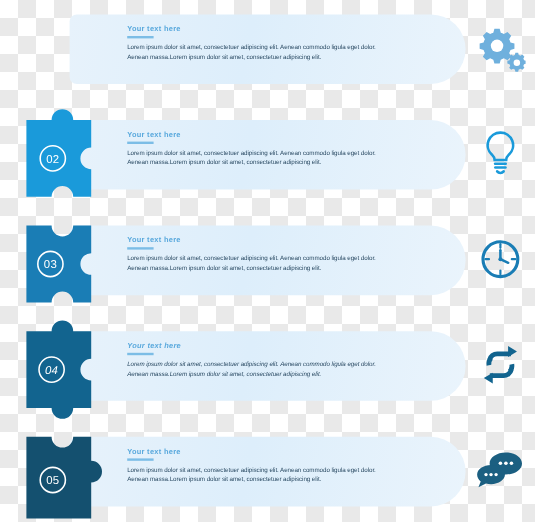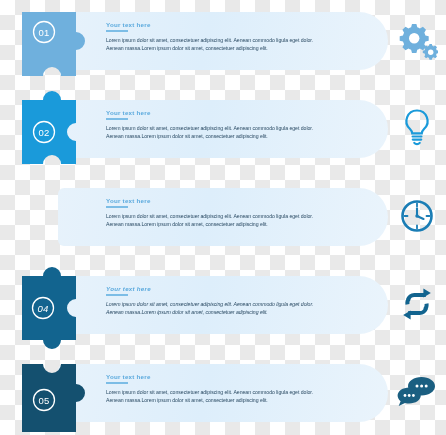--- a/index.html
+++ b/index.html
@@ -116,27 +116,20 @@
   <div class="row" style="top:0px;">
     <div class="pill">
       <div class="pill-body">
         <div class="pill-title">Your text here</div>
         <div class="title-rule"></div>
         <div class="pill-para">Lorem ipsum dolor sit amet, consectetuer adipiscing elit. Aenean commodo ligula eget dolor.</div>
         <div class="pill-para">Aenean massa.Lorem ipsum dolor sit amet, consectetuer adipiscing elit.</div>
       </div>
     </div>
 
-    <div class="puzzle-wrap">
-      <svg class="puzzle-svg" viewBox="0 0 78 88">
-        <path d="M8,12 H62 V32 a9,9 0 0 1 0,18 V76 H47 a9,9 0 0 0 -18,0 H8 Z" fill="#6fb0dd"></path>
-        <circle cx="30" cy="32" r="10.5" fill="none" stroke="#ffffff" stroke-width="1.3"></circle>
-        <text class="badge-text" x="30" y="35.5" text-anchor="middle">01</text>
-      </svg>
-    </div>
 
     <div class="side-icon">
       <svg width="42" height="40" viewBox="0 0 42 40">
         <g fill="#6fb0dd">
           <path d="M16,4 l4.4,0 l0.9,3.3 a9.8,9.8 0 0 1 2.6,1.1 l3,-1.7 l3.1,3.1 l-1.7,3 a9.8,9.8 0 0 1 1.1,2.6 l3.3,0.9 l0,4.4 l-3.3,0.9 a9.8,9.8 0 0 1 -1.1,2.6 l1.7,3 l-3.1,3.1 l-3,-1.7 a9.8,9.8 0 0 1 -2.6,1.1 l-0.9,3.3 l-4.4,0 l-0.9,-3.3 a9.8,9.8 0 0 1 -2.6,-1.1 l-3,1.7 l-3.1,-3.1 l1.7,-3 a9.8,9.8 0 0 1 -1.1,-2.6 l-3.3,-0.9 l0,-4.4 l3.3,-0.9 a9.8,9.8 0 0 1 1.1,-2.6 l-1.7,-3 l3.1,-3.1 l3,1.7 a9.8,9.8 0 0 1 2.6,-1.1 Z"></path>
           <circle cx="18.2" cy="18.2" r="5.2" fill="#ffffff"></circle>
           <path d="M33.5,24 l2.3,0 l0.5,1.8 a5.4,5.4 0 0 1 1.4,0.6 l1.6,-0.9 l1.7,1.7 l-0.9,1.6 a5.4,5.4 0 0 1 0.6,1.4 l1.8,0.5 l0,2.3 l-1.8,0.5 a5.4,5.4 0 0 1 -0.6,1.4 l0.9,1.6 l-1.7,1.7 l-1.6,-0.9 a5.4,5.4 0 0 1 -1.4,0.6 l-0.5,1.8 l-2.3,0 l-0.5,-1.8 a5.4,5.4 0 0 1 -1.4,-0.6 l-1.6,0.9 l-1.7,-1.7 l0.9,-1.6 a5.4,5.4 0 0 1 -0.6,-1.4 l-1.8,-0.5 l0,-2.3 l1.8,-0.5 a5.4,5.4 0 0 1 0.6,-1.4 l-0.9,-1.6 l1.7,-1.7 l1.6,0.9 a5.4,5.4 0 0 1 1.4,-0.6 Z"></path>
           <circle cx="34.7" cy="32.2" r="2.7" fill="#ffffff"></circle>
         </g>
       </svg>
@@ -176,20 +169,27 @@
   <div class="row" style="top:176px;">
     <div class="pill">
       <div class="pill-body">
         <div class="pill-title">Your text here</div>
         <div class="title-rule"></div>
         <div class="pill-para">Lorem ipsum dolor sit amet, consectetuer adipiscing elit. Aenean commodo ligula eget dolor.</div>
         <div class="pill-para">Aenean massa.Lorem ipsum dolor sit amet, consectetuer adipiscing elit.</div>
       </div>
     </div>
 
+    <div class="puzzle-wrap">
+      <svg class="puzzle-svg" viewBox="0 0 78 88">
+        <path d="M8,12 H29 a9,9 0 0 0 18,0 H62 V35 a9,9 0 0 0 0,18 V76 H47 a9,9 0 0 0 -18,0 H8 Z" fill="#1a7db5"></path>
+        <circle cx="28" cy="44" r="10.5" fill="none" stroke="#ffffff" stroke-width="1.3"></circle>
+        <text class="badge-text" x="28" y="47.5" text-anchor="middle">03</text>
+      </svg>
+    </div>
 
     <div class="side-icon">
       <svg width="38" height="38" viewBox="0 0 38 38">
         <g stroke="#1a7db5" fill="none" stroke-width="2.6">
           <circle cx="19" cy="19" r="14.5"></circle>
         </g>
         <g stroke="#1a7db5" stroke-width="1.8" stroke-linecap="round">
           <line x1="19" y1="6.5" x2="19" y2="9.5"></line>
           <line x1="19" y1="28.5" x2="19" y2="31.5"></line>
           <line x1="6.5" y1="19" x2="9.5" y2="19"></line>

